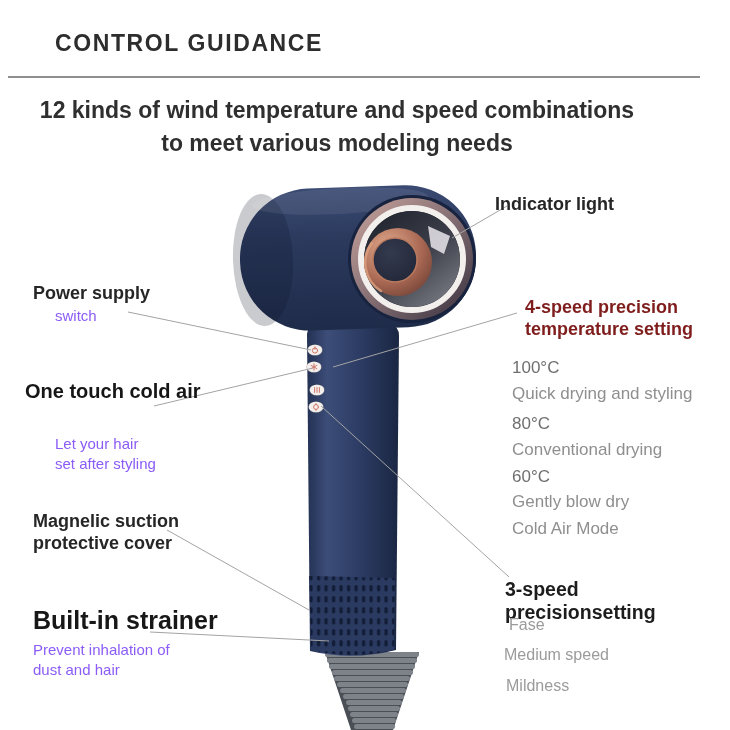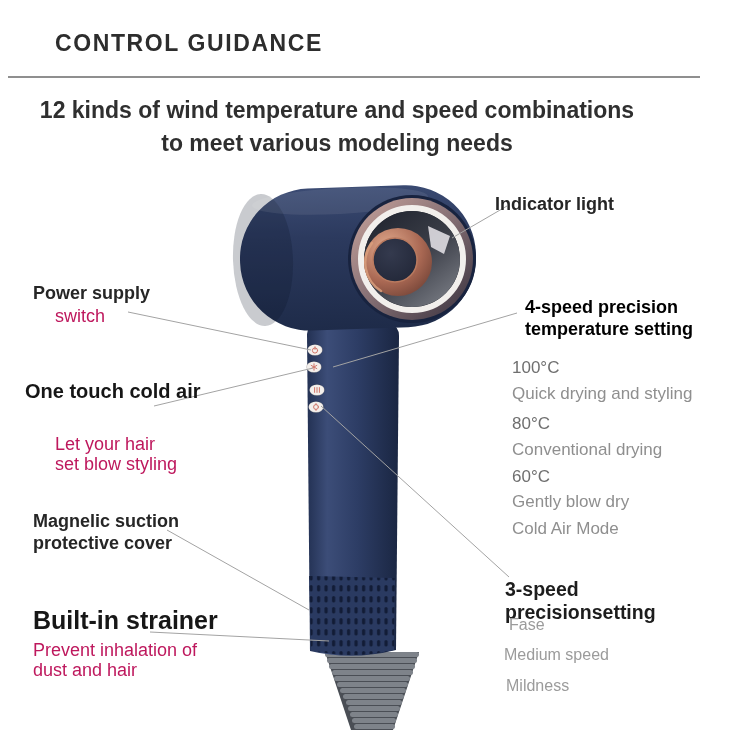--- a/index.html
+++ b/index.html
@@ -9,28 +9,28 @@
   svg.art{position:absolute;left:0;top:0;width:730px;height:730px;}
 
   .page-title{left:55px;top:30px;font-size:23px;font-weight:700;letter-spacing:1.6px;color:#2d2d2d;}
   .title-rule{left:8px;top:76px;width:692px;height:2px;background:#8f8f8f;}
   .subtitle{left:0;top:94px;width:674px;text-align:center;font-size:23px;line-height:33px;
             font-weight:700;color:#2f2f2f;}
 
   .lbl{font-weight:700;color:#262626;}
   .lbl-md{font-size:18px;line-height:22px;}
   .lbl-lg{font-size:19px;line-height:23px;}
-  .sub{font-weight:400;color:#be185d;font-size:18px;line-height:20px;}
+  .sub{font-weight:400;color:#8b5cf6;font-size:15px;line-height:20px;}
 
   .indicator{left:495px;top:193px;}
   .power{left:33px;top:282px;}
   .power-sub{left:55px;top:306px;}
   .coldair{left:25px;top:380px;font-size:20px;color:#161616;}
   .coldair-sub{left:55px;top:434px;}
-  .temp4{left:525px;top:296px;color:#000000;}
+  .temp4{left:525px;top:296px;color:#7f1d1d;}
   .templist{left:512px;font-size:17px;}
   .t-temp{color:#6f6f6f;}
   .t-desc{color:#8f8f8f;}
   .magnetic{left:33px;top:510px;}
   .speed3{left:505px;top:578px;font-size:19.5px;color:#1d1d1d;}
   .speeditem{font-size:16px;color:#9b9b9b;}
   .strainer{left:33px;top:606px;font-size:25px;color:#171717;}
   .strainer-sub{left:33px;top:640px;}
 </style>
 </head>
@@ -169,21 +169,21 @@
   </div>
 
   <div class="abs lbl lbl-md indicator">Indicator light</div>
 
   <div class="abs lbl lbl-md power">Power supply</div>
   <div class="abs sub power-sub">switch</div>
 
   <div class="abs lbl lbl-lg coldair">One touch cold air</div>
   <div class="abs sub coldair-sub">
     <div>Let your hair</div>
-    <div>set blow styling</div>
+    <div>set after styling</div>
   </div>
 
   <div class="abs lbl lbl-md temp4">
     <div>4-speed precision</div>
     <div>temperature setting</div>
   </div>
 
   <div class="abs templist t-temp" style="top:358px">100°C</div>
   <div class="abs templist t-desc" style="top:384px">Quick drying and styling</div>
   <div class="abs templist t-temp" style="top:414px">80°C</div>

